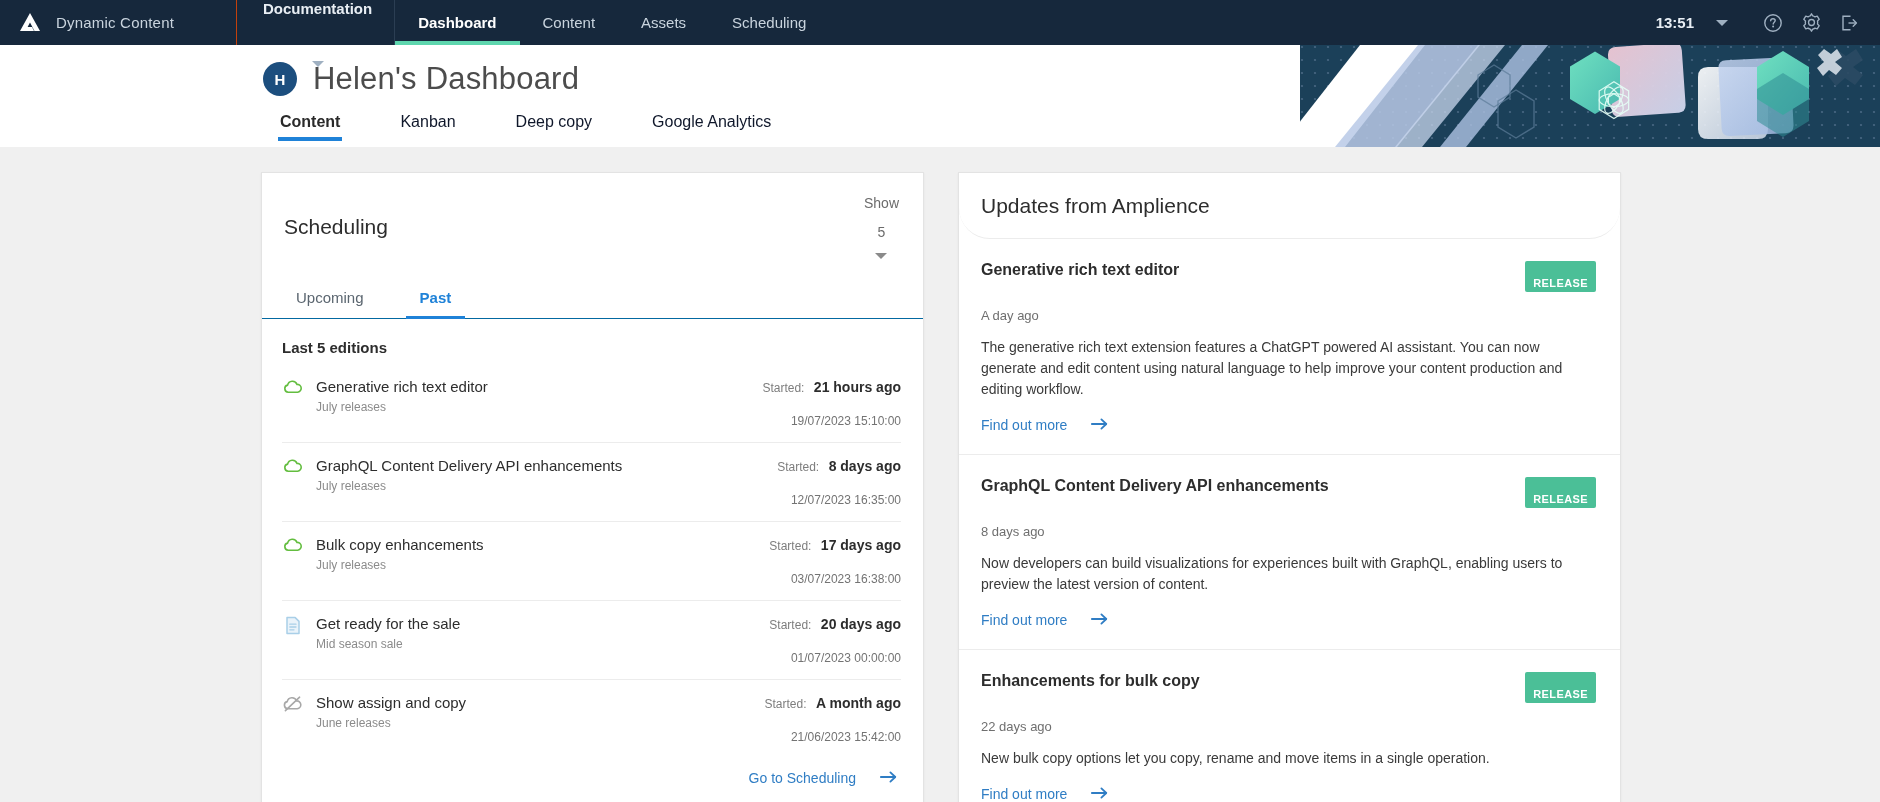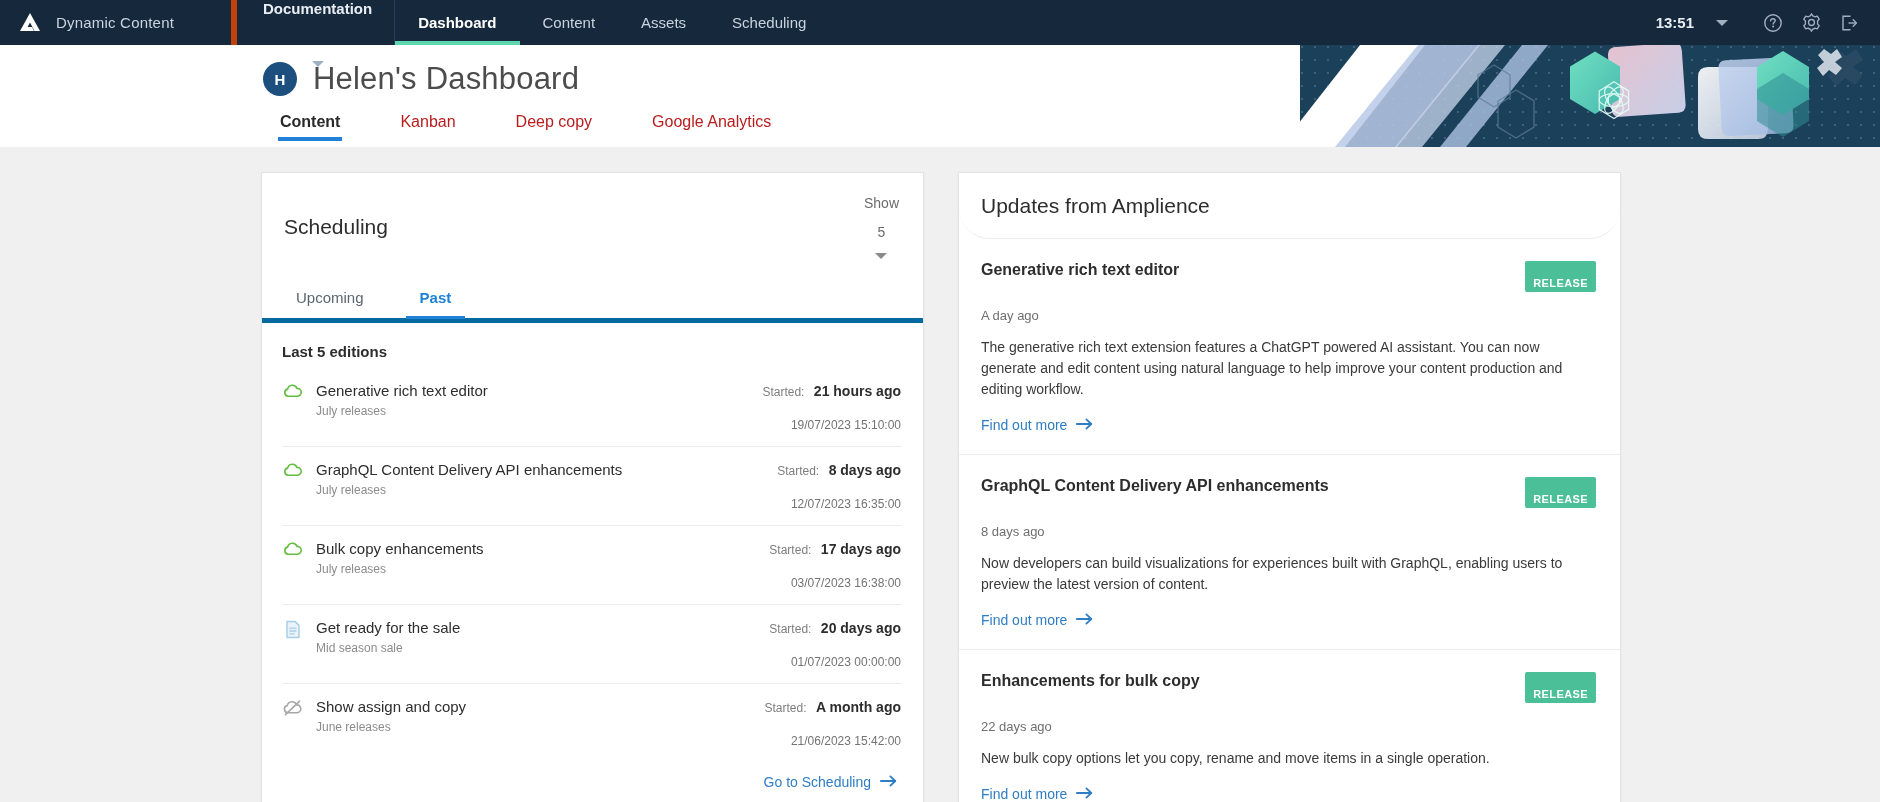--- a/index.html
+++ b/index.html
@@ -15,21 +15,21 @@
   .topbar {
     height: 45px; width: 100%;
     background: #16283c;
     display: flex; align-items: stretch;
     position: relative; z-index: 20;
   }
   .brand {
     width: 237px; flex: 0 0 237px;
     display: flex; align-items: center; gap: 14px;
     padding-left: 18px;
-    border-right: 6px solid #c2410c;
+    border-right: 1px solid #c2410c;
   }
   .brand-logo { width: 24px; height: 24px; flex: 0 0 24px; display:block; }
   .brand-name { color: #c9d4de; font-size: 15px; letter-spacing: .2px; }
 
   .hub {
     display: flex; align-items: center; gap: 44px;
     padding: 0 22px 0 26px;
     border-right: 1px solid #2b3e53;
     flex-direction: column;
   }
@@ -96,21 +96,21 @@
   .avatar {
     width: 34px; height: 34px; border-radius: 50%;
     background: #1c4e7e;
     color: #ffffff; font-size: 15px; font-weight: bold;
     display: flex; align-items: center; justify-content: center;
   }
   .dash-title { font-size: 31px; color: #4c4c4c; font-weight: normal; letter-spacing: .2px; }
 
   .subtabs { display: flex; gap: 0; padding-left: 17px; margin-top: 10px; }
   .subtab {
-    font-size: 16px; color: #b91c1c;
+    font-size: 16px; color: #0f172a;
     padding: 6px 0 10px 0; margin-right: 60px;
     position: relative; cursor: pointer; white-space: nowrap;
   }
   .subtab.active { color: #2a2a2a; font-weight: bold; }
   .subtab.active::after {
     content: ""; position: absolute; left: -2px; right: -2px; bottom: 0; height: 4px;
     background: #1f82d8;
   }
 
   
@@ -134,21 +134,21 @@
   }
   .card-title { font-size: 21px; color: #2d2d2d; }
   .show-group {
     margin-left: auto;
     display: flex; align-items: center; gap: 13px;
     font-size: 14px; color: #6b6b6b; cursor: pointer; flex-direction: column;
   }
   .show-group .caret { border-top-color: #8a8a8a; }
 
   .tabs-row {
-    display: flex; border-bottom: 5px solid #0369a1;
+    display: flex; border-bottom: 1px solid #0369a1;
     padding-left: 20px;
   }
   .tabitem {
     font-size: 15px; color: #5b6670;
     padding: 10px 14px 12px 14px; margin-right: 28px;
     position: relative; cursor: pointer;
   }
   .tabitem.active { color: #1f82d8; font-weight: bold; }
   .tabitem.active::after {
     content: ""; position: absolute; left: 0; right: 0; bottom: -1px; height: 3px;
@@ -180,21 +180,21 @@
   .sched-started { font-size: 12px; color: #7d7d7d; }
   .sched-rel { font-size: 14px; color: #2d2d2d; font-weight: bold; margin-left: 5px; }
   .sched-date { font-size: 12px; color: #737373; margin-top: 18px; }
 
   .card-foot {
     display: flex; justify-content: flex-end;
     padding: 12px 26px 22px 0;
   }
   .link-blue {
     font-size: 14px; color: #2f7dc4;
-    display: inline-flex; align-items: center; gap: 9px;
+    display: inline-flex; align-items: center; gap: 24px;
     cursor: pointer;
   }
   .arrow-r { display: block; }
 
   
   .updates-head {
     padding: 21px 24px 20px 22px;
     border-bottom: 1px solid #ececec;
     border-radius: 31px;
   }

